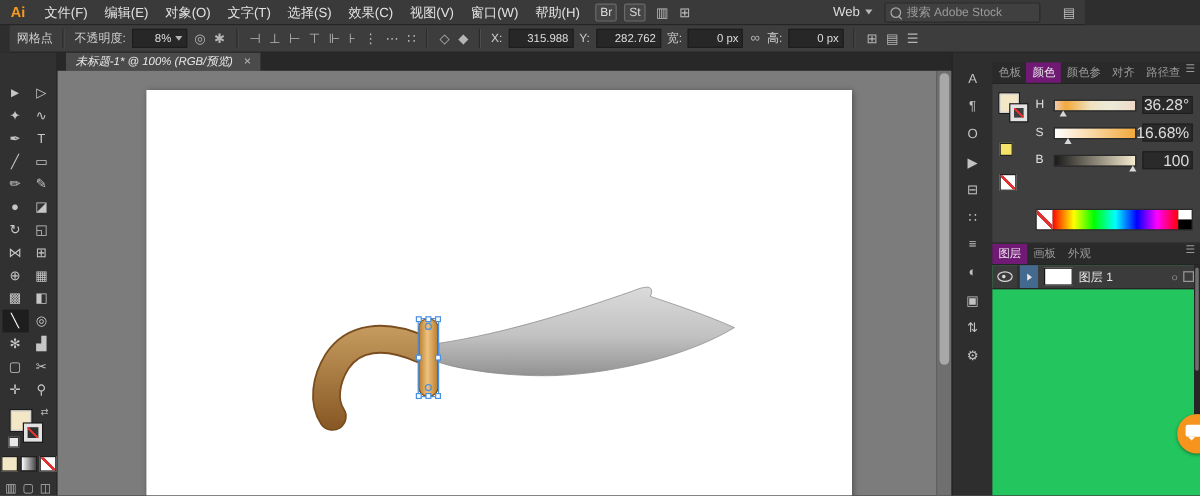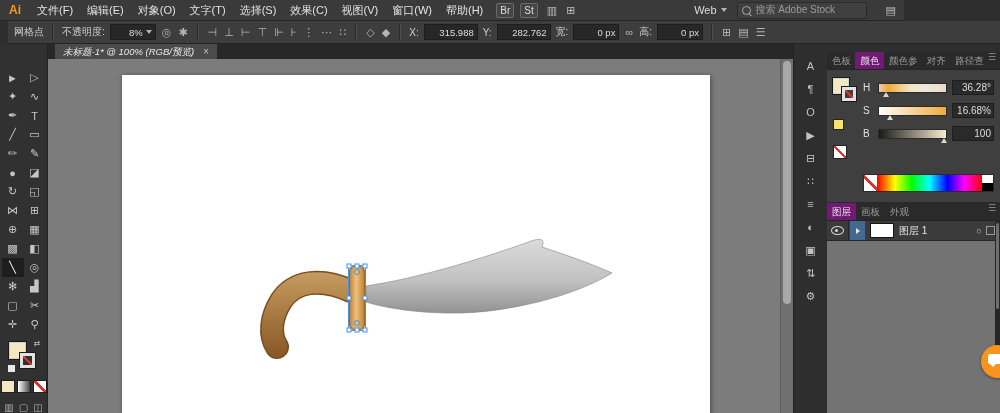--- a/index.html
+++ b/index.html
@@ -78,29 +78,29 @@
   .cp-yellow{margin-top:14px;width:9px;height:9px;background:var(--swatch-yellow);border:1px solid #222;}
   .cp-none{position:relative;margin-top:15px;width:12px;height:12px;background:#fff;border:1px solid #222;}
   .cp-sliders{position:absolute;left:36px;top:10px;right:6px;}
   .srow{display:flex;align-items:center;height:15px;margin-bottom:8px;}
   .slabel{width:10px;color:#e0e0e0;font-size:10px;}
   .strack{flex:1;height:8px;margin:0 5px;border:1px solid #2a2a2a;position:relative;}
   .strack.h{background:linear-gradient(90deg,#f0c9b0,#f2a93b 14%,#efe4c2 45%,#eceada 70%,#eed9c8);}
   .strack.s{background:linear-gradient(90deg,#ffffff,#f2a93b);}
   .strack.b{background:linear-gradient(90deg,#1a1a1a,#f7ecd0);}
   .sthumb{position:absolute;top:8px;width:0;height:0;border-left:3px solid transparent;border-right:3px solid transparent;border-bottom:5px solid #d8d8d8;}
-  .sval{width:36px;height:13px;background:#2a2a2a;border:1px solid #1e1e1e;color:#ddd;font-size:10px;display:flex;align-items:center;justify-content:flex-end;padding:0 2px;}
+  .sval{width:36px;height:13px;background:#2a2a2a;border:1px solid #1e1e1e;color:#ddd;font-size:13px;display:flex;align-items:center;justify-content:flex-end;padding:0 2px;}
   .spectrum{position:absolute;left:36px;right:6px;bottom:10px;height:16px;display:flex;border:1px solid #2a2a2a;}
   .sp-none{position:relative;width:13px;background:#ffffff;flex:none;}
   .sp-rainbow{flex:1;background:linear-gradient(90deg,#ff0000,#ffff00 17%,#00ff00 33%,#00ffff 50%,#0000ff 67%,#ff00ff 83%,#ff0000);}
   .sp-bw{width:11px;display:flex;flex-direction:column;flex:none;}
   .spw{flex:1;background:#ffffff;}
   .spb{flex:1;background:#000000;}
 
-  #layers-panel{flex:1;background:#737373;position:relative;}
+  #layers-panel{flex:1;background:#22c55e;position:relative;}
   .layer-row{height:19px;background:#3b3b3b;border-bottom:1px solid #262626;display:flex;align-items:center;font-size:10px;color:#e8e8e8;}
   .eye-cell{width:21px;height:100%;border-right:1px solid #2a2a2a;display:flex;align-items:center;justify-content:center;}
   .eye{width:11px;height:7px;border:1px solid #d8d8d8;border-radius:50%;position:relative;}
   .eye::after{content:"";position:absolute;left:3px;top:1.5px;width:3px;height:3px;background:#d8d8d8;border-radius:50%;}
   .expand-cell{width:15px;height:100%;background:#44698f;display:flex;align-items:center;justify-content:center;margin-left:1px;}
   .tri-right{width:0;height:0;border-top:3px solid transparent;border-bottom:3px solid transparent;border-left:4px solid #e8e8e8;}
   .layer-thumb{width:22px;height:13px;background:#ffffff;border:1px solid #151515;margin:0 5px;flex:none;}
   .layer-name{flex:1;}
   .target{width:14px;color:#c0c0c0;font-size:9px;text-align:center;}
   .selcol{width:7px;height:7px;border:1px solid #9a9a9a;margin-right:5px;flex:none;}

